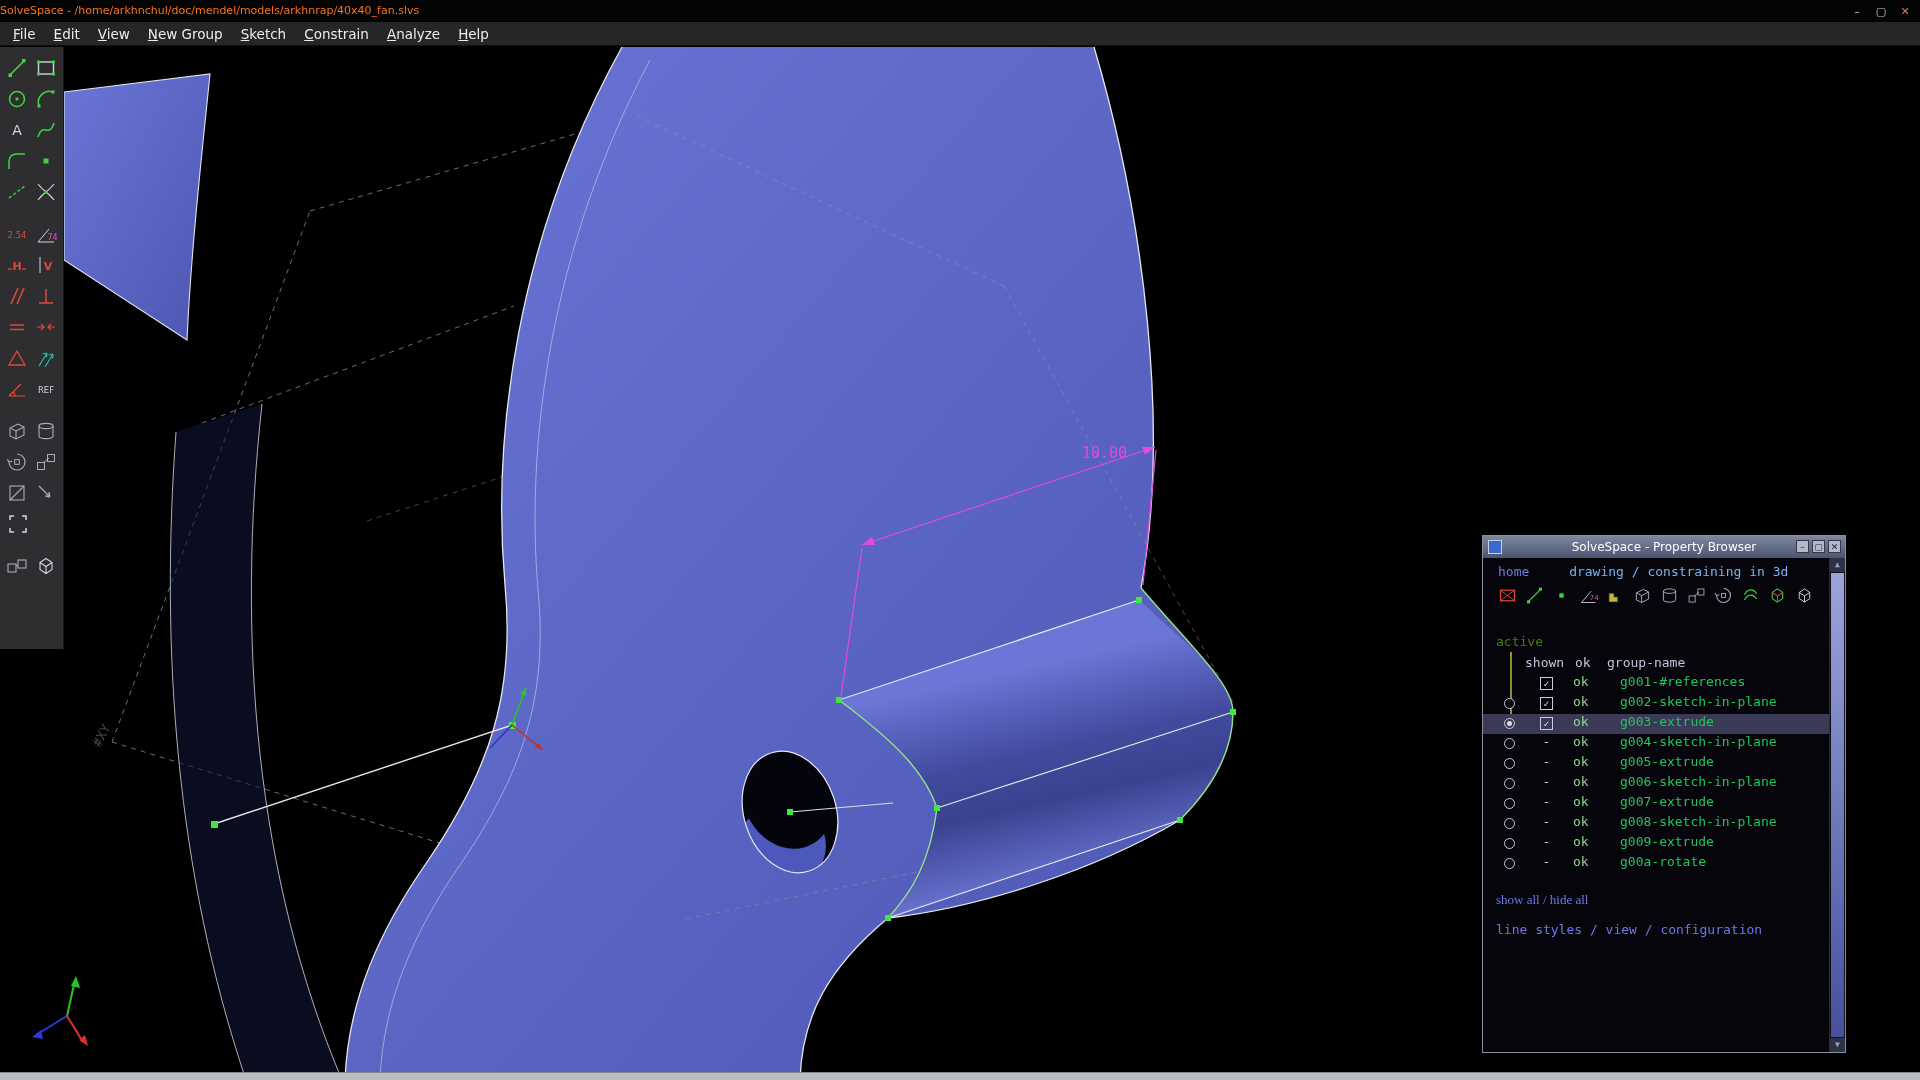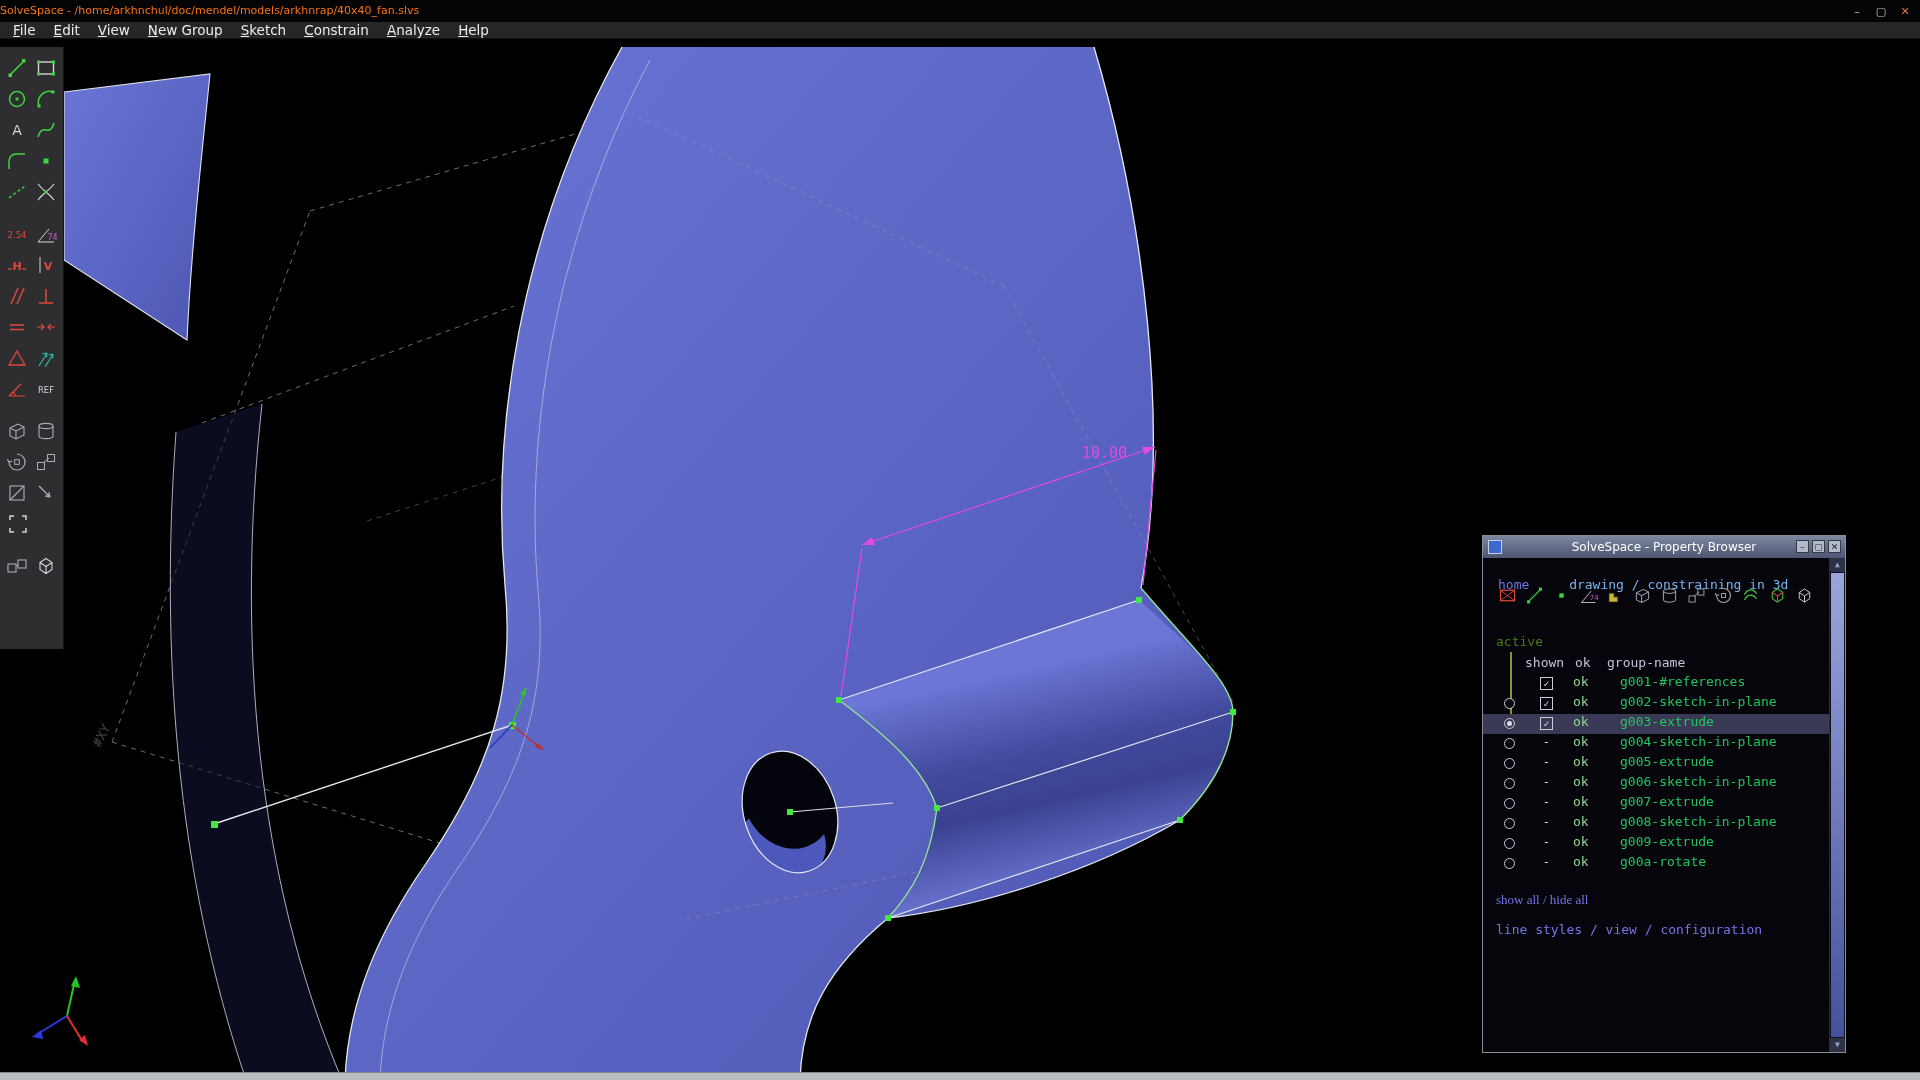--- a/index.html
+++ b/index.html
@@ -5,40 +5,40 @@
   html,body{margin:0;padding:0;background:#000;}
   .screen{position:relative;width:1920px;height:1080px;overflow:hidden;background:#000;font-family:"DejaVu Sans",sans-serif;}
   #viewport{position:absolute;left:0;top:0;}
 
   .titlebar{position:absolute;left:0;top:0;width:100%;height:22px;background:#040404;z-index:10;border-bottom:1px solid #1c1c1c;}
   .title-text{position:absolute;width:100%;line-height:22px;font-size:11px;color:#f97316;}
   .win-controls{position:absolute;right:8px;top:0;height:22px;display:flex;align-items:center;gap:10px;z-index:2;}
   .winbtn{color:#c9c9c9;font-size:11px;width:14px;text-align:center;cursor:default;}
   .winbtn.close{color:#e2764e;}
 
-  .menubar{position:absolute;left:0;top:22px;width:100%;height:17px;background:#262628;border-bottom:1px solid #101012;z-index:10;display:flex;align-items:center;padding-left:4px;box-sizing:border-box;}
+  .menubar{position:absolute;left:0;top:22px;width:100%;height:24px;background:#262628;border-bottom:1px solid #101012;z-index:10;display:flex;align-items:center;padding-left:4px;box-sizing:border-box;}
   .menu-item{display:inline-block;padding:2px 9px;font-size:13.5px;color:#ececec;}
   .menu-item::first-letter{text-decoration:underline;}
 
   .toolbar{position:absolute;left:0;top:47px;width:64px;height:602px;background:#2e2e31;border-right:1px solid #141416;z-index:9;padding-top:5px;box-sizing:border-box;}
   .tool-row{display:flex;padding:0 3px;}
   .tool-row.gap{margin-top:11px;justify-content:center;}
   .tool-btn{width:29px;height:31px;display:flex;align-items:center;justify-content:center;}
   .tool-btn svg{width:24px;height:24px;font-family:"DejaVu Sans",sans-serif;}
 
   .taskbar{position:absolute;left:0;top:1072px;width:100%;height:8px;background:#b9bdc2;border-top:1px solid #82878e;z-index:10;}
 
   .pbwin{position:absolute;left:1482px;top:535px;width:364px;height:518px;z-index:20;border:1px solid #8a8f9c;box-sizing:border-box;background:#05050b;box-shadow:0 0 14px rgba(0,0,0,.7);}
   .pb-titlebar{position:absolute;left:0;top:0;right:0;height:22px;background:linear-gradient(#7d87a0,#4d5570);display:flex;align-items:center;}
   .pb-winicon{width:12px;height:12px;margin-left:5px;background:#3a6ad0;border:1px solid #c8d0e0;z-index:1;}
   .pb-title{position:absolute;left:0;right:0;text-align:center;font-size:12px;color:#ffffff;}
   .pb-controls{position:absolute;right:4px;top:4px;display:flex;gap:3px;}
   .pb-winbtn{width:13px;height:13px;background:#b2b9c8;border:1px solid #333a4e;color:#20263a;font-size:9px;line-height:12px;text-align:center;box-sizing:border-box;}
   .pb-content{position:absolute;left:0;top:22px;right:0;bottom:0;font-family:"DejaVu Sans Mono",monospace;font-size:13px;color:#cfd3dd;}
-  .pb-nav{position:absolute;top:19px;left:15px;white-space:nowrap;}
+  .pb-nav{position:absolute;top:6px;left:15px;white-space:nowrap;}
   .pb-link{color:#7276e8;}
   .pb-path{color:#7ab4ec;margin-left:32px;}
   .pb-toolbar{position:absolute;top:27px;left:14px;display:flex;gap:6px;}
   .pb-tool{width:21px;height:21px;display:flex;align-items:center;justify-content:center;}
   .pb-tool svg{width:21px;height:21px;font-family:"DejaVu Sans",sans-serif;}
   .pb-active{position:absolute;top:76px;left:13px;color:#4d7c0f;}
   .pb-activeline{position:absolute;left:27px;top:94px;width:2px;height:68px;background:#8f8f2e;}
   .pb-header{position:absolute;top:97px;left:0;right:0;height:18px;color:#c2c6da;}
   .h-shown{position:absolute;left:42px;}
   .h-ok{position:absolute;left:92px;}

